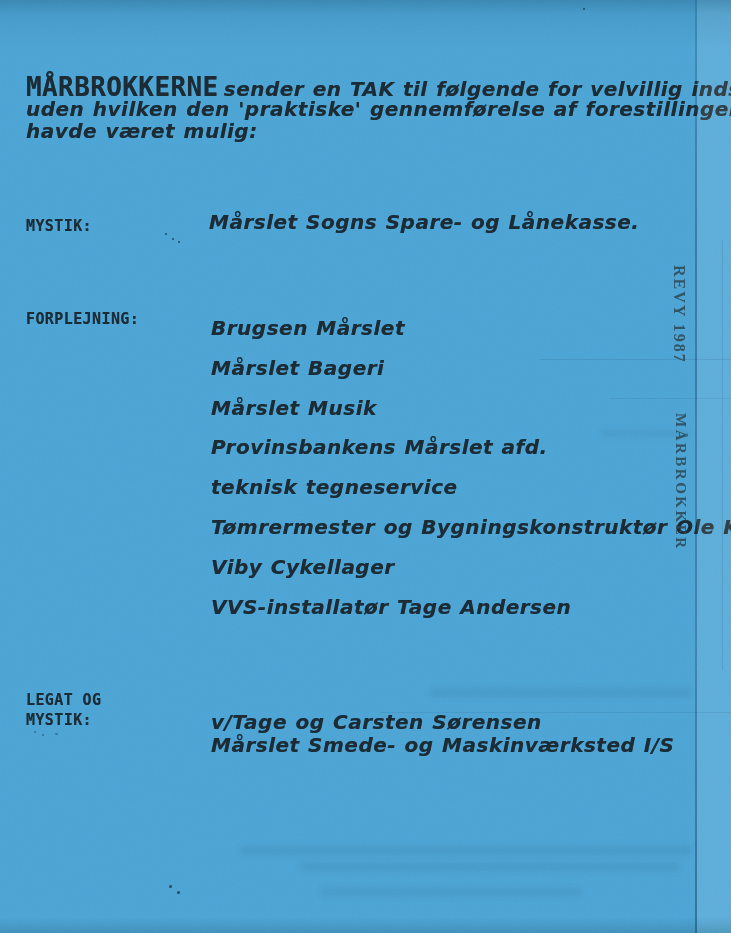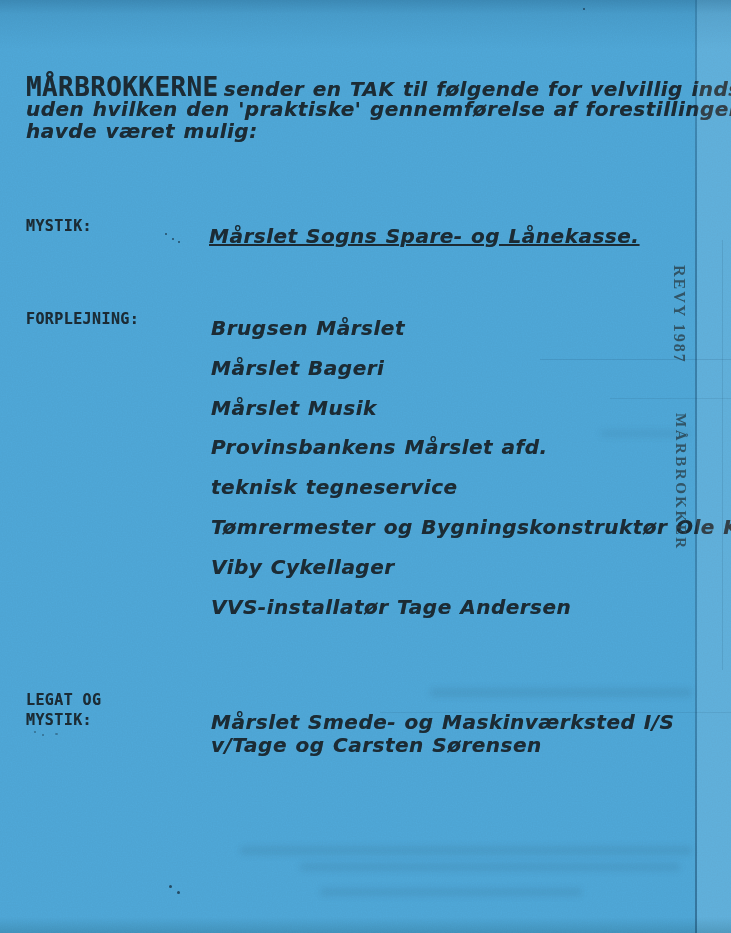--- a/index.html
+++ b/index.html
@@ -30,21 +30,21 @@
     text-shadow:0 0 .5px rgba(20,45,60,.55);
     white-space:nowrap;
   }
   .abs{position:absolute;}
   .intro{left:26px;top:76px;}
   .intro-line{height:22px;line-height:22px;white-space:nowrap;}
   .intro-line .caps{font-size:26px;line-height:22px;}
   .intro-line .script{line-height:22px;}
   .label{font-size:15px;line-height:20px;}
   .legat-label{left:26px;top:216px;}
-  .legat-item{left:209px;top:224px;text-decoration:underline;}
+  .legat-item{left:209px;top:210px;}
   .forp-label{left:26px;top:309px;}
   .forp-items{left:211px;top:317px;}
   .ack-item{height:39.8px;line-height:22px;}
   .magi-label{left:26px;top:690px;line-height:21px;}
   .magi-item{left:211px;top:711px;line-height:22.5px;}
   
   .vtext{
     position:absolute;
     writing-mode:vertical-rl;
     font-family:"Liberation Serif","DejaVu Serif",serif;
@@ -126,22 +126,22 @@
     <div class="script ack-item">Tømrermester og Bygningskonstruktør Ole Klejs</div>
     <div class="script ack-item">Viby Cykellager</div>
     <div class="script ack-item">VVS-installatør Tage Andersen</div>
   </div>
 
   <div class="abs magi-label">
     <div class="caps label">LEGAT OG</div>
     <div class="caps label">MYSTIK:</div>
   </div>
   <div class="abs magi-item">
+    <div class="script">v/Tage og Carsten Sørensen</div>
     <div class="script">Mårslet Smede- og Maskinværksted I/S</div>
-    <div class="script">v/Tage og Carsten Sørensen</div>
   </div>
 
   <div class="vtext margin-revy">REVY 1987</div>
   <div class="vtext margin-name">MÅRBROKKER</div>
 
   <div class="overlay right-strip"></div>
   <div class="overlay fold-line"></div>
   <div class="overlay crease-v2"></div>
   <div class="overlay crease-h1"></div>
   <div class="overlay crease-h2"></div>

